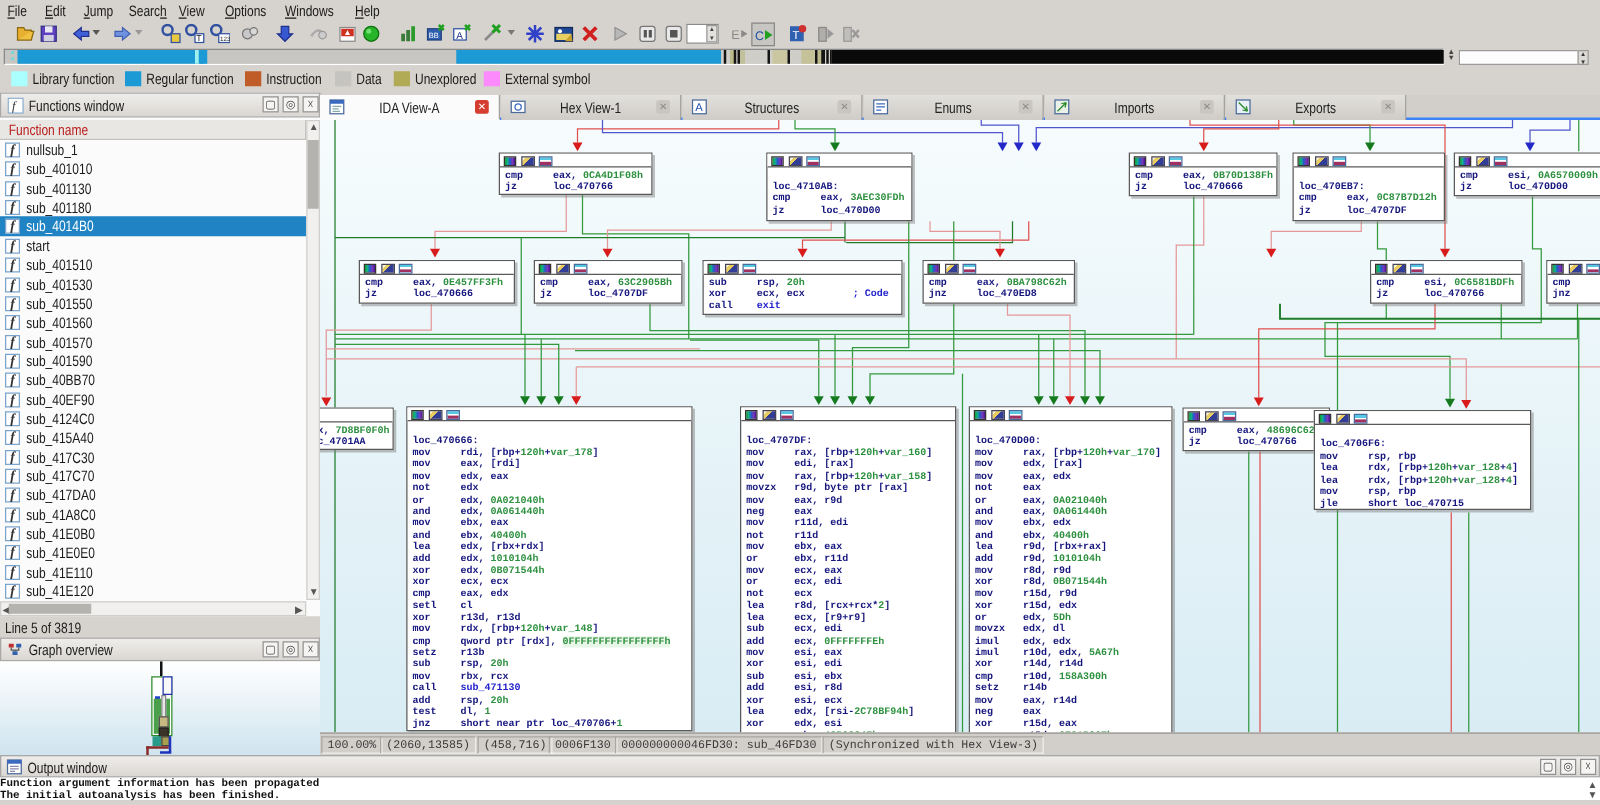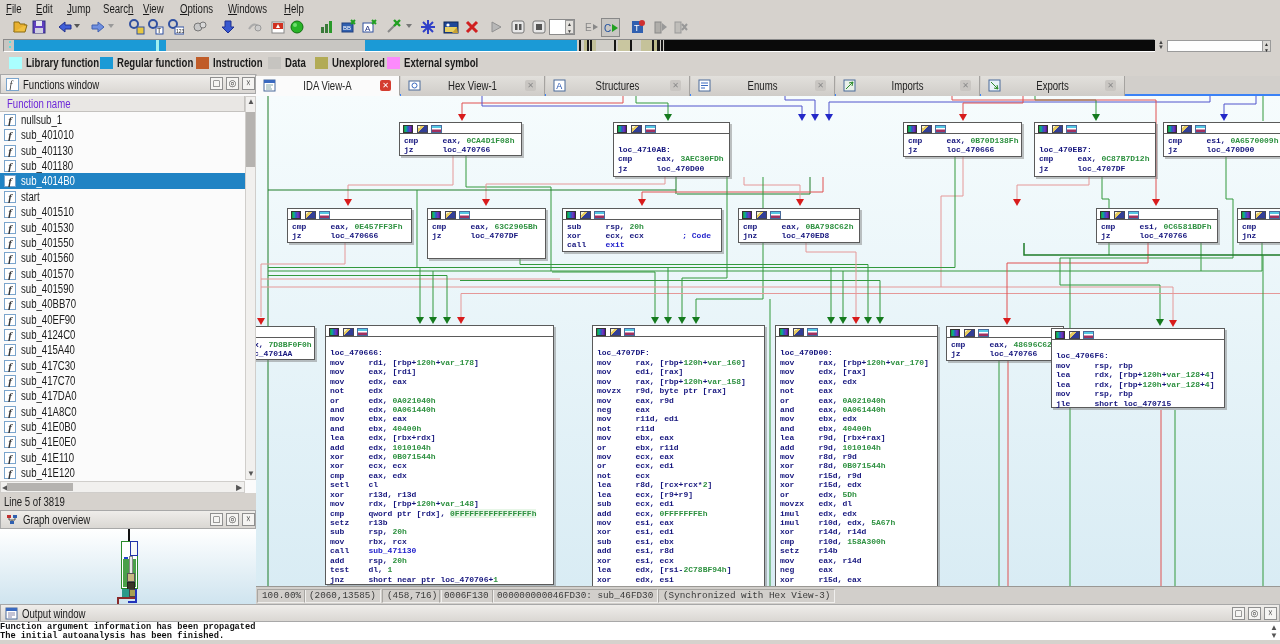--- a/index.html
+++ b/index.html
@@ -11,28 +11,28 @@
 #menubar span{position:absolute;top:1px}
 
 #toolbar{position:absolute;left:0;top:16px;width:1280px;height:23px}
 .ti{position:absolute;top:3px;width:16px;height:16px}
 
 #navband{position:absolute;left:3px;top:39px;width:1152px;height:13px;background:#c8c6c2;border:1px solid #8a8a8a;border-bottom-color:#fff;border-right-color:#fff}
 #navband div{position:absolute;top:0;height:11px}
 
 #legend{position:absolute;left:0;top:52px;width:1280px;height:22px;font-size:12px;color:#1a1a1a}
 .sw{position:absolute;top:5px;width:13px;height:12px}
-#legend b{position:absolute;top:4px;font-weight:bold}
+#legend b{position:absolute;top:4px;font-weight:normal}
 
 .ptitle{position:absolute;background:linear-gradient(#efedea,#dad7d3);border:1px solid #a8a8a8;font-size:12px;color:#1a1a1a}
 .pbtn{position:absolute;width:13px;height:13px;top:2px;border:1px solid #8f8f8f;background:#f5f4f2;font-size:9px;line-height:11px;text-align:center;color:#444}
 #leftsep{position:absolute;left:255px;top:74px;width:2px;height:530px;background:#c0beba}
 
 #funcpanel{position:absolute;left:0;top:74px;width:256px;height:436px;background:#fbfbfb}
-#funchdr{position:absolute;left:0;top:22px;width:245px;height:16px;background:#e9e7e4;border-bottom:1px solid #c4c2bf;border-right:1px solid #c4c2bf;font-size:12px;color:#6d28d9}
+#funchdr{position:absolute;left:0;top:22px;width:245px;height:16px;background:#e9e7e4;border-bottom:1px solid #c4c2bf;border-right:1px solid #c4c2bf;font-size:12px;color:#b91c1c}
 #funclist{position:absolute;left:0;top:38px;width:245px;height:368px;overflow:hidden;font-size:12px;color:#1a1a1a}
 .frow{position:absolute;left:0;width:245px;height:16px}
 .frow.sel{background:#2083c4}
 .frow.sel .fname{color:#fff}
 .ficon{position:absolute;left:4px;top:2px;width:12px;height:12px;border:1px solid #7aa4cc;background:#fff;color:#333;font-family:"Liberation Serif",serif;font-style:italic;font-weight:bold;font-size:11px;line-height:11px;text-align:center}
 .fname{position:absolute;left:21px;top:1px}
 
 .sb{position:absolute;background:#f1f0ee;border:1px solid #d0cecb}
 .sbthumb{position:absolute;background:#b5b3b0}
 .arr{position:absolute;font-size:8px;color:#555;line-height:8px}
@@ -586,21 +586,21 @@
       <div class="bb">cmp     esi, <i>0A6570009h</i><br>jz      loc_470D00</div>
     </div>
 <div class="blk" style="left:31px;top:112px;width:125px;height:35px">
       <div class="bh">
         <span class="hi1"></span>
         <span class="hi2"></span>
         <span class="hi3"></span>
       </div>
       <div class="bb">cmp     eax, <i>0E457FF3Fh</i><br>jz      loc_470666</div>
     </div>
-<div class="blk" style="left:171px;top:112px;width:119px;height:51px">
+<div class="blk" style="left:171px;top:112px;width:119px;height:35px">
       <div class="bh">
         <span class="hi1"></span>
         <span class="hi2"></span>
         <span class="hi3"></span>
       </div>
       <div class="bb">cmp     eax, <i>63C2905Bh</i><br>jz      loc_4707DF</div>
     </div>
 <div class="blk" style="left:306px;top:112px;width:160px;height:44px">
       <div class="bh">
         <span class="hi1"></span>

